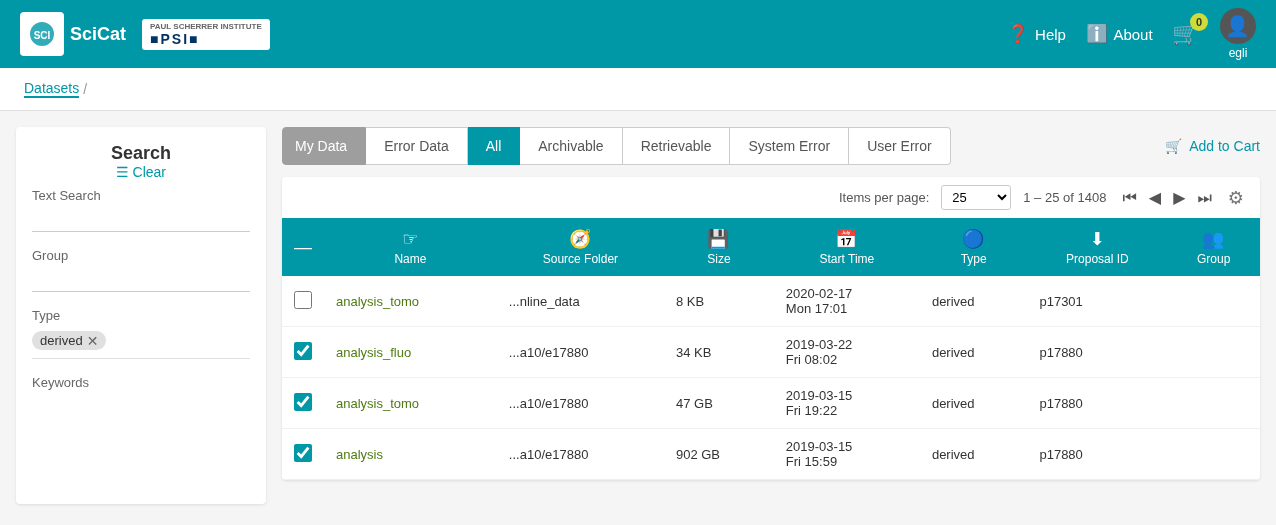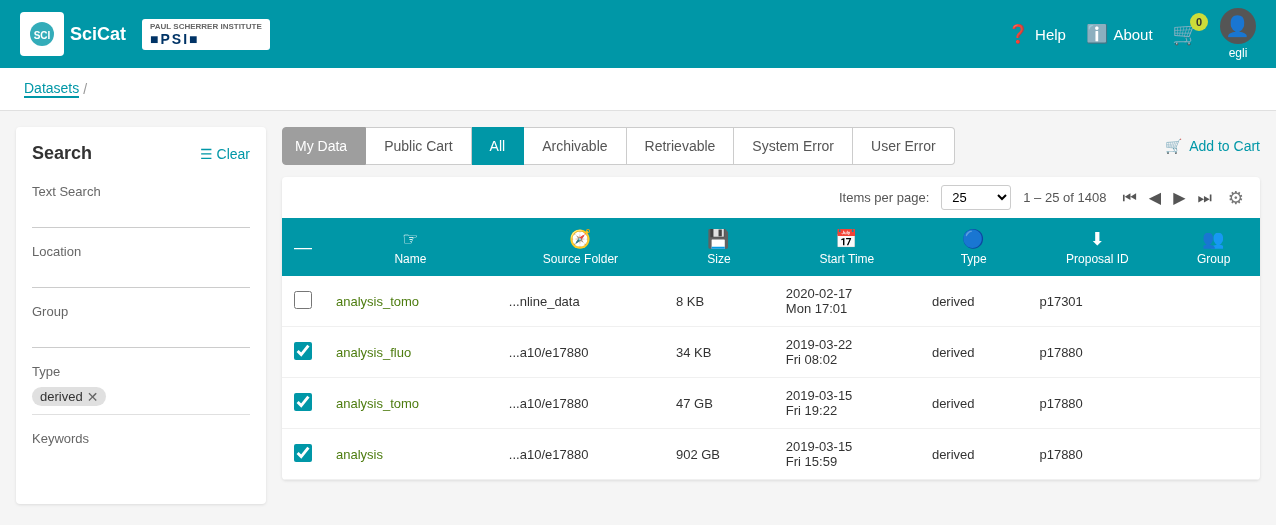--- a/index.html
+++ b/index.html
@@ -149,21 +149,22 @@
       background: white;
       padding: 16px;
       border-radius: 4px;
       box-shadow: 0 1px 3px rgba(0,0,0,0.1);
       margin-right: 16px;
     }
     .sidebar-header {
       display: flex;
       align-items: center;
       justify-content: space-between;
-      margin-bottom: 20px;
+      margin-bottom: 8px;
+      flex-direction: column;
     }
     .sidebar-title {
       font-size: 18px;
       font-weight: bold;
       color: #333;
     }
     .clear-btn {
       display: flex;
       align-items: center;
       gap: 4px;
@@ -410,24 +411,20 @@
         <span>☰</span>
         <span>Clear</span>
       </button>
     </div>
 
     <div class="filter-section">
       <div class="filter-label">Text Search</div>
       <input class="filter-input" type="text" style="">
     </div>
 
-    <div class="filter-section">
-      <div class="filter-label">Location</div>
-      <input class="filter-input" type="text" style="">
-    </div>
 
     <div class="filter-section">
       <div class="filter-label">Group</div>
       <input class="filter-input" type="text" style="">
     </div>
 
     <div class="filter-section">
       <div class="filter-label">Type</div>
       <div class="tag">
         <span>derived</span>
@@ -439,21 +436,21 @@
     <div class="filter-section">
       <div class="filter-label">Keywords</div>
     </div>
   </div>
 
   <div class="right-panel">
 
     <div class="tabs-row">
       <div class="tabs">
         <button class="tab active">My Data</button>
-        <button class="tab">Public Cart</button>
+        <button class="tab">Error Data</button>
         <button class="tab active-blue">All</button>
         <button class="tab">Archivable</button>
         <button class="tab">Retrievable</button>
         <button class="tab">System Error</button>
         <button class="tab">User Error</button>
       </div>
       <button class="add-to-cart-btn">
         <span>🛒</span>
         <span>Add to Cart</span>
       </button>

